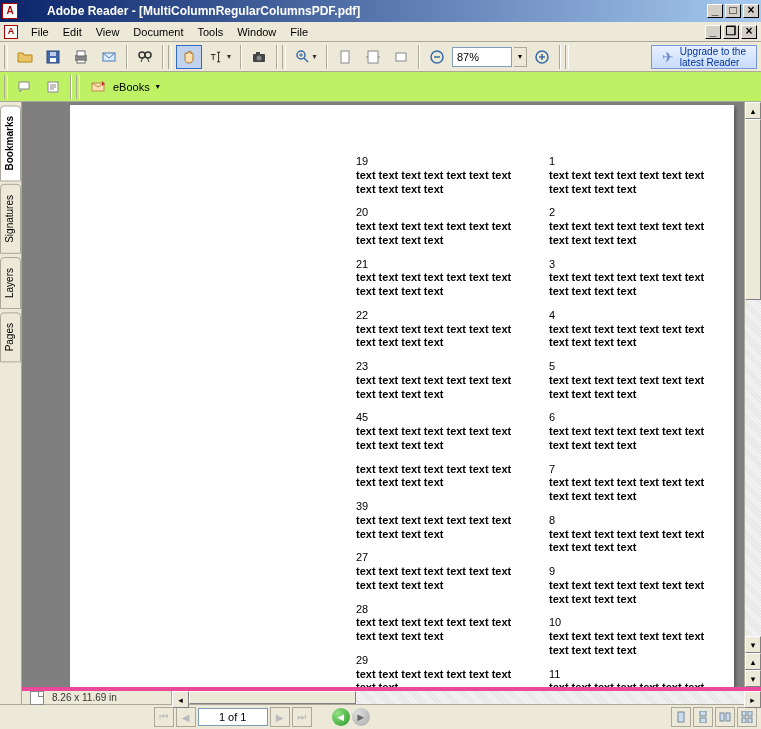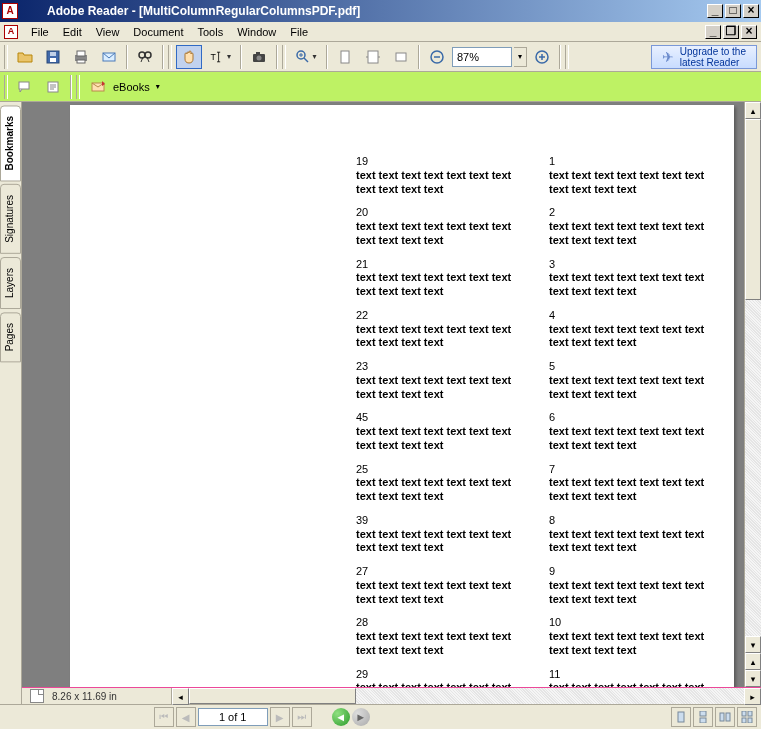--- a/index.html
+++ b/index.html
@@ -49,21 +49,21 @@
 .col { width: 175px; }
 .entry { margin-bottom: 10px; line-height: 1.25; }
 .entry .num { display: block; }
 .entry .body { display: block; font-weight: bold; }
 
 .vscroll { width: 17px; background: #ece9d8; border-left: 1px solid #aca899; display: flex; flex-direction: column; }
 .sbtn { height: 17px; background: #ece9d8; border: 1px solid #fff; border-right-color: #808080; border-bottom-color: #808080; display: flex; align-items: center; justify-content: center; font-size: 9px; }
 .strack { flex: 1; background: repeating-linear-gradient(45deg, #e5e5e5, #e5e5e5 1px, #f5f5f5 1px, #f5f5f5 2px); position: relative; }
 .sthumb { position: absolute; left: 0; right: 0; top: 0; height: 35%; background: #ece9d8; border: 1px solid #fff; border-right-color: #808080; border-bottom-color: #808080; }
 
-.hscroll-row { height: 17px; display: flex; border-top: 1px solid #ec4899; background: #ece9d8; }
+.hscroll-row { height: 17px; display: flex; border-top: 4px solid #ec4899; background: #ece9d8; }
 .hscroll-info { width: 150px; display: flex; align-items: center; padding-left: 8px; font-size: 10px; color: #333; gap: 8px; border-right: 1px solid #aca899; }
 .pg-icon { width: 14px; height: 14px; background: #fff; border: 1px solid #888; display: inline-block; position: relative; }
 .pg-icon::after { content: ""; position: absolute; right: 0; top: 0; width: 4px; height: 4px; border-left: 1px solid #888; border-bottom: 1px solid #888; }
 .htrack { flex: 1; background: repeating-linear-gradient(45deg, #e5e5e5, #e5e5e5 1px, #f5f5f5 1px, #f5f5f5 2px); display: flex; }
 .hthumb { width: 30%; background: #ece9d8; border: 1px solid #fff; border-right-color: #808080; border-bottom-color: #808080; }
 
 
 .statusbar { height: 25px; background: #ece9d8; border-top: 1px solid #aca899; display: flex; align-items: center; gap: 2px; padding: 0 4px; }
 .statusbar .navbtn { width: 20px; height: 20px; border: 1px solid #aca899; background: #ece9d8; display: inline-flex; align-items: center; justify-content: center; font-size: 10px; color: #555; }
 .statusbar .navbtn.disabled { color: #bbb; }
@@ -271,21 +271,20 @@
                 </div>
                 <div class="entry">
                   <span class="num">23</span>
                   <span class="body">text text text text text text text text text text text</span>
                 </div>
                 <div class="entry">
                   <span class="num">45</span>
                   <span class="body">text text text text text text text text text text text</span>
                 </div>
                 <div class="entry">
-                  <span class="num">25</span>
                   <span class="body">text text text text text text text text text text text</span>
                 </div>
                 <div class="entry">
                   <span class="num">39</span>
                   <span class="body">text text text text text text text text text text text</span>
                 </div>
                 <div class="entry">
                   <span class="num">27</span>
                   <span class="body">text text text text text text text text text text text</span>
                 </div>

